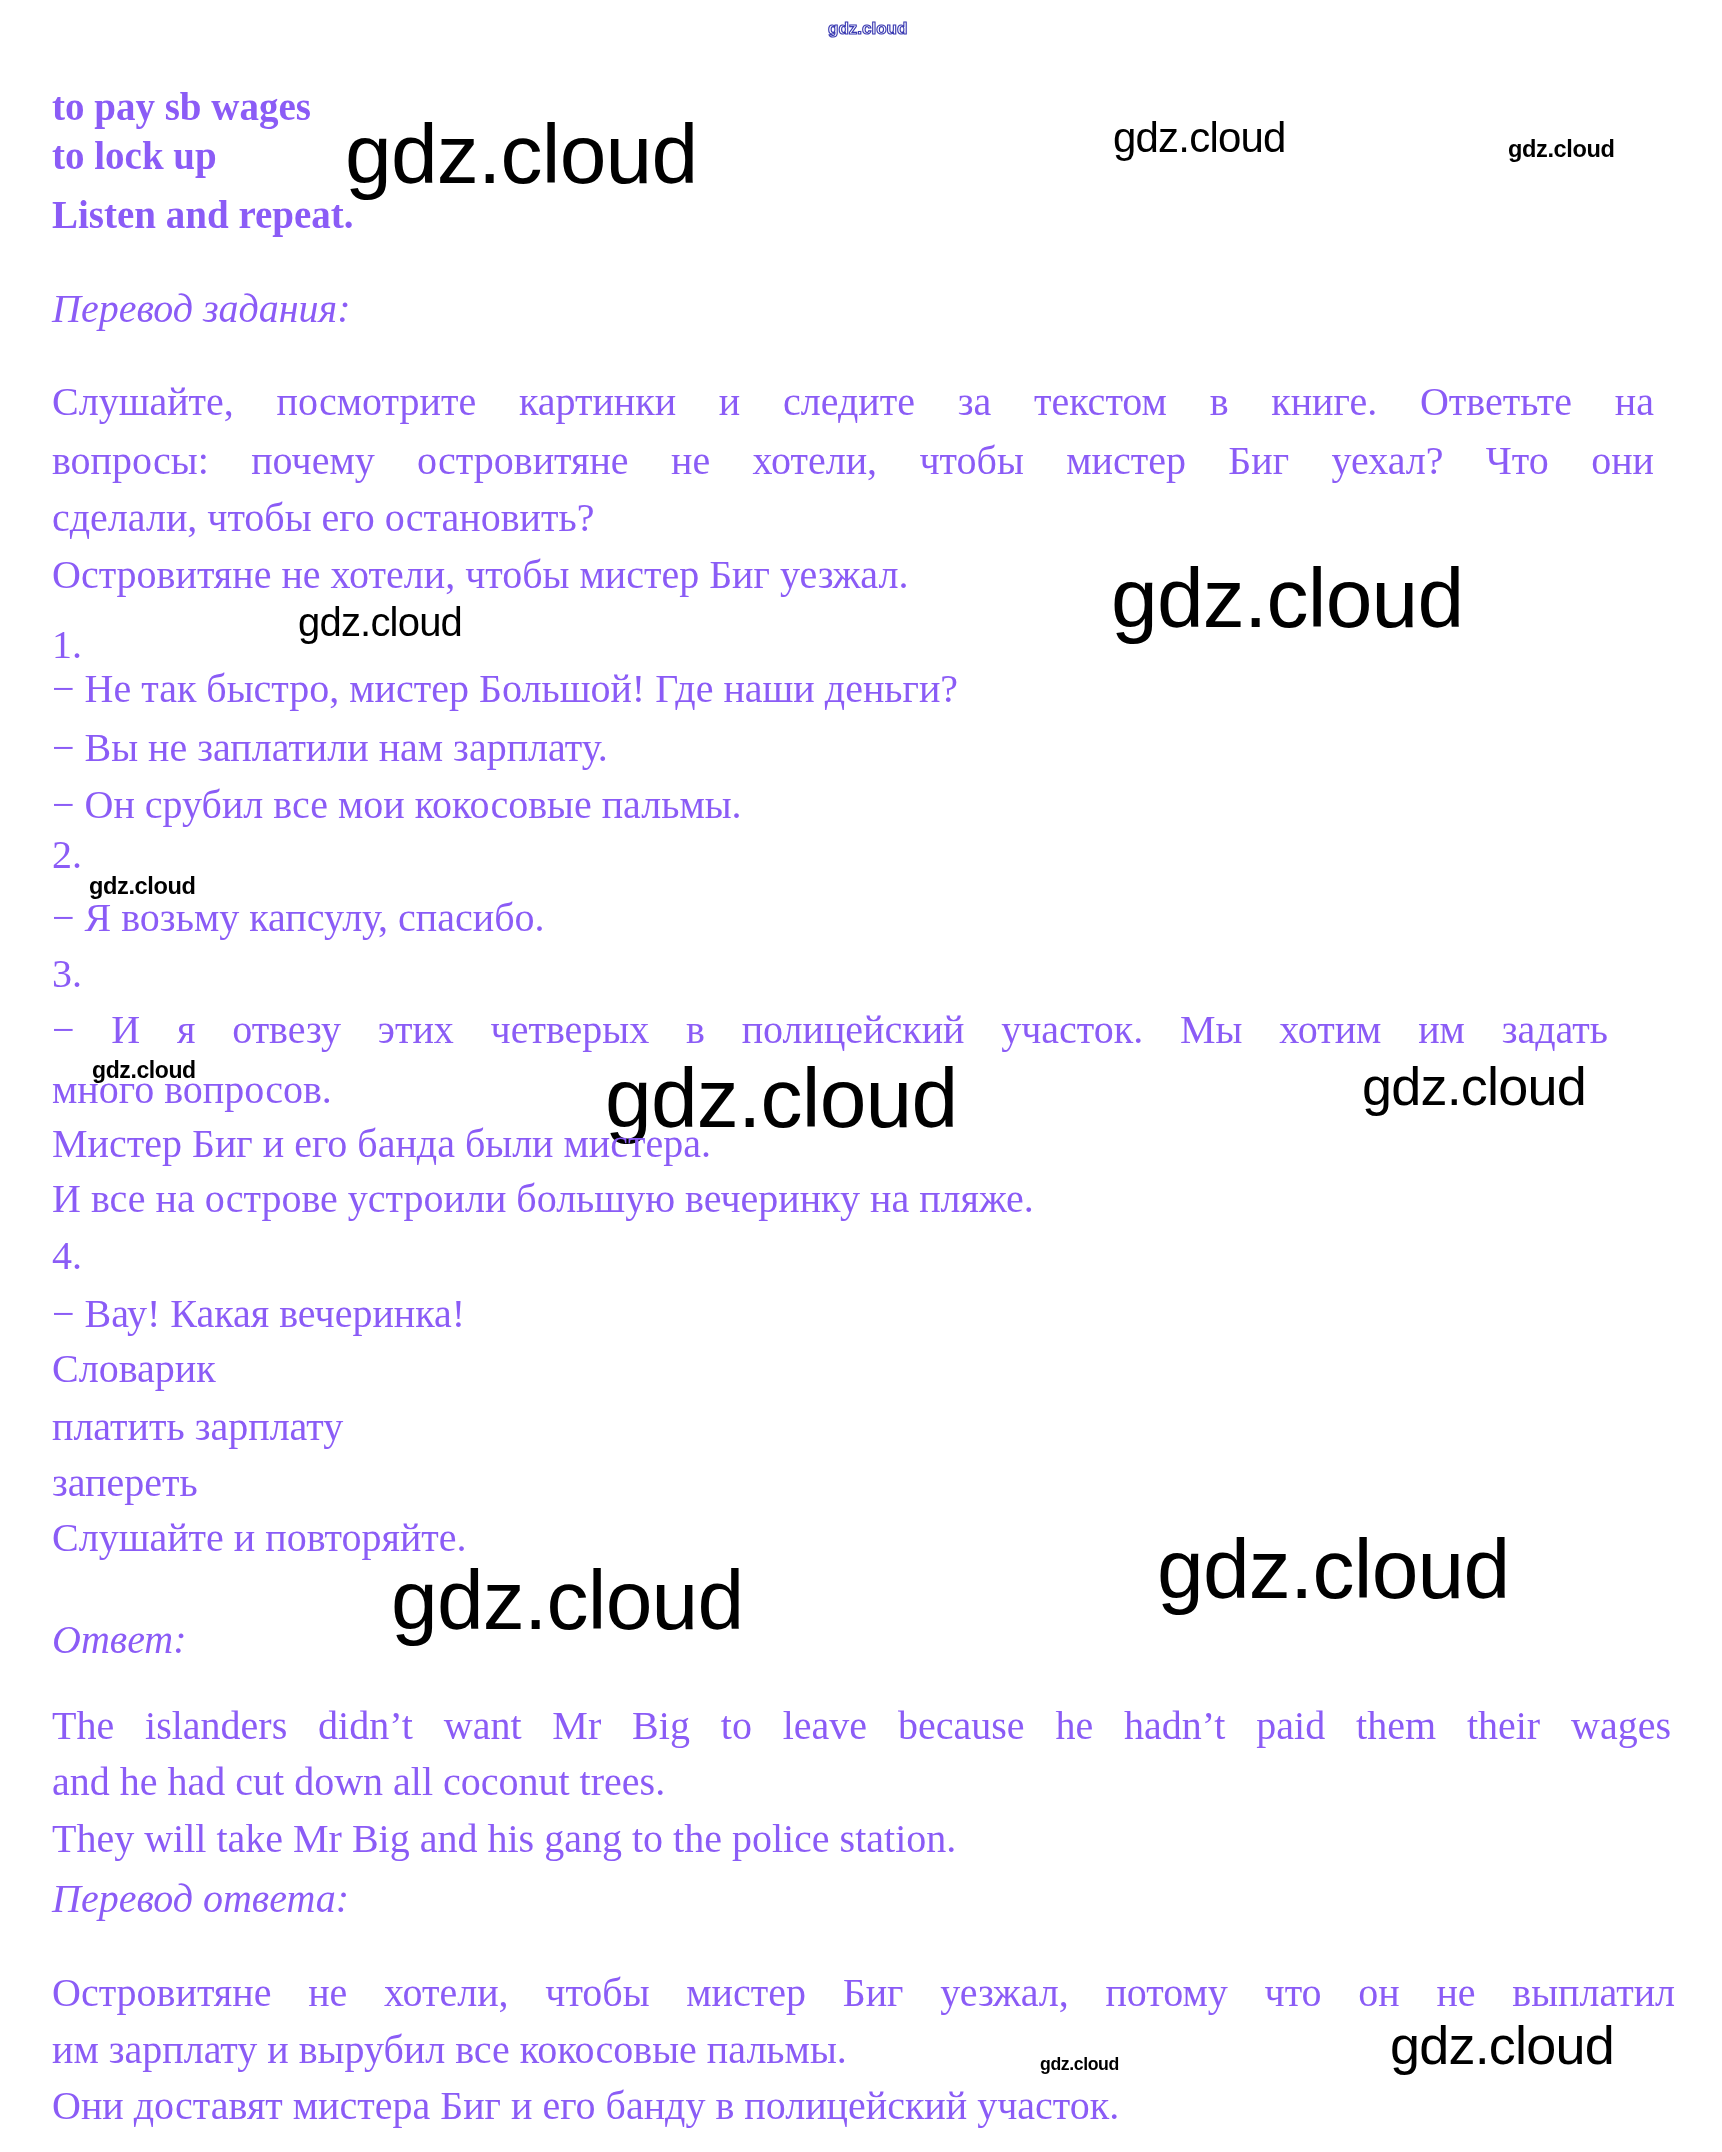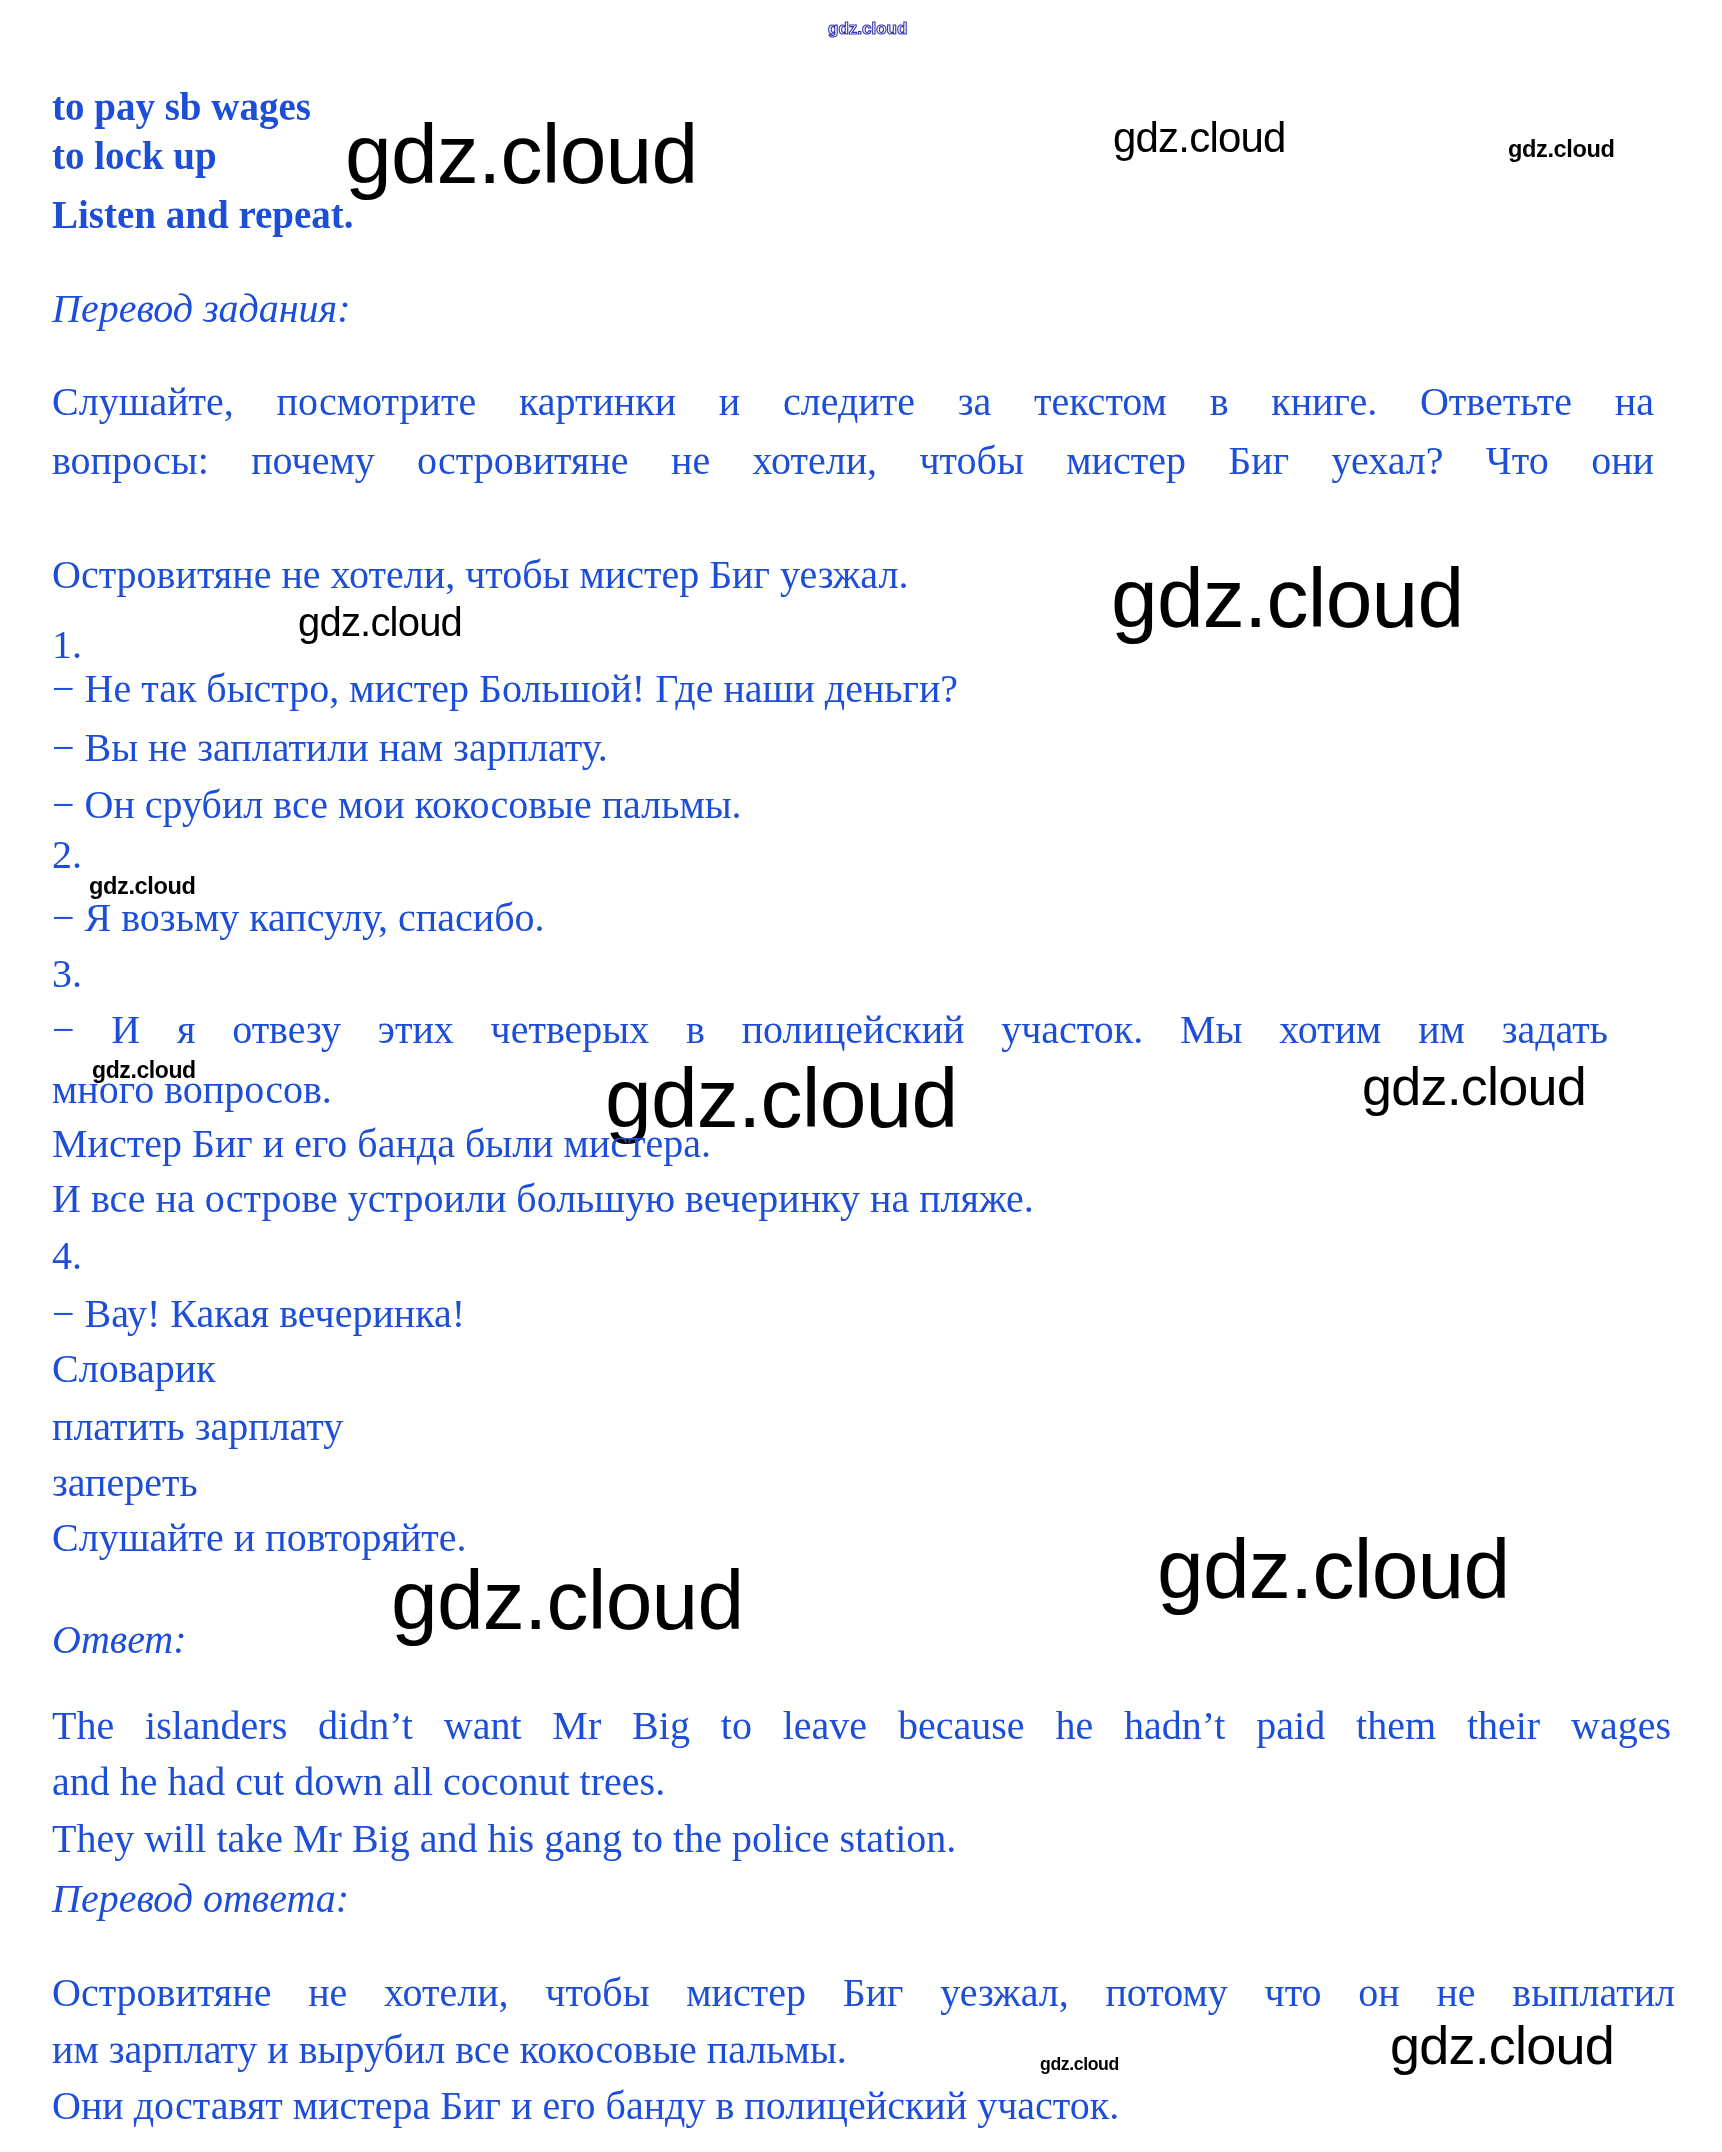--- a/index.html
+++ b/index.html
@@ -1,18 +1,18 @@
 <!DOCTYPE html>
 <html style="font-size:13.5px"><head>
 <meta charset="utf-8">
 <style>
   html,body{margin:0;padding:0;background:#ffffff;}
   #page{position:relative;width:1722px;height:2152px;background:#ffffff;overflow:hidden;
         font-family:"Liberation Serif","DejaVu Serif",serif;color:#000;margin-top:18px;}
-  .ln{position:absolute;left:52px;font-size:40px;line-height:1.08;white-space:nowrap;color:#1d4ed8;}
+  .ln{position:absolute;left:52px;font-size:40px;line-height:1.08;white-space:nowrap;color:#8b5cf6;}
   .hdr{font-weight:bold;font-size:39px;}
   .it{font-style:italic;font-size:40px;}
   .fill{white-space:normal;text-align:justify;text-align-last:justify;}
   .eng{font-size:40px;}
   .wm{position:absolute;font-family:"Liberation Sans","DejaVu Sans",sans-serif;line-height:1;
       white-space:nowrap;color:#000;letter-spacing:-0.8px;}
   .sb{font-weight:600;letter-spacing:-0.4px;}
   .wm-outline{color:#ffffff;-webkit-text-stroke:1.1px #3b3bb2;text-shadow:0 0 0.8px #3b3bb2;
       font-weight:700;letter-spacing:0;}
 </style>
@@ -36,20 +36,21 @@
   <span class="wm sb" style="left:1040px;top:2038px;font-size:17.7px;">gdz.cloud</span>
   <span class="wm" style="left:1390px;top:2000px;font-size:54px;">gdz.cloud</span>
 
   <div class="ln hdr" style="top:68px;">to pay sb wages</div>
   <div class="ln hdr" style="top:117px;">to lock up</div>
   <div class="ln hdr" style="top:176px;">Listen and repeat.</div>
 
   <div class="ln it" style="top:269px;">Перевод задания:</div>
   <div class="ln fill" style="top:362px;width:1602px;">Слушайте, посмотрите картинки и следите за текстом в книге. Ответьте на</div>
   <div class="ln fill" style="top:421px;width:1602px;">вопросы: почему островитяне не хотели, чтобы мистер Биг уехал? Что они</div>
+  <div class="ln" style="top:478px;">сделали, чтобы его остановить?</div>
   <div class="ln" style="top:535px;">Островитяне не хотели, чтобы мистер Биг уезжал.</div>
 
   <div class="ln" style="top:605px;">1.</div>
   <div class="ln" style="top:649px;">− Не так быстро, мистер Большой! Где наши деньги?</div>
   <div class="ln" style="top:708px;">− Вы не заплатили нам зарплату.</div>
   <div class="ln" style="top:765px;">− Он срубил все мои кокосовые пальмы.</div>
 
   <div class="ln" style="top:815px;">2.</div>
   <div class="ln" style="top:878px;text-align:right;">− Я возьму капсулу, спасибо.</div>
 

